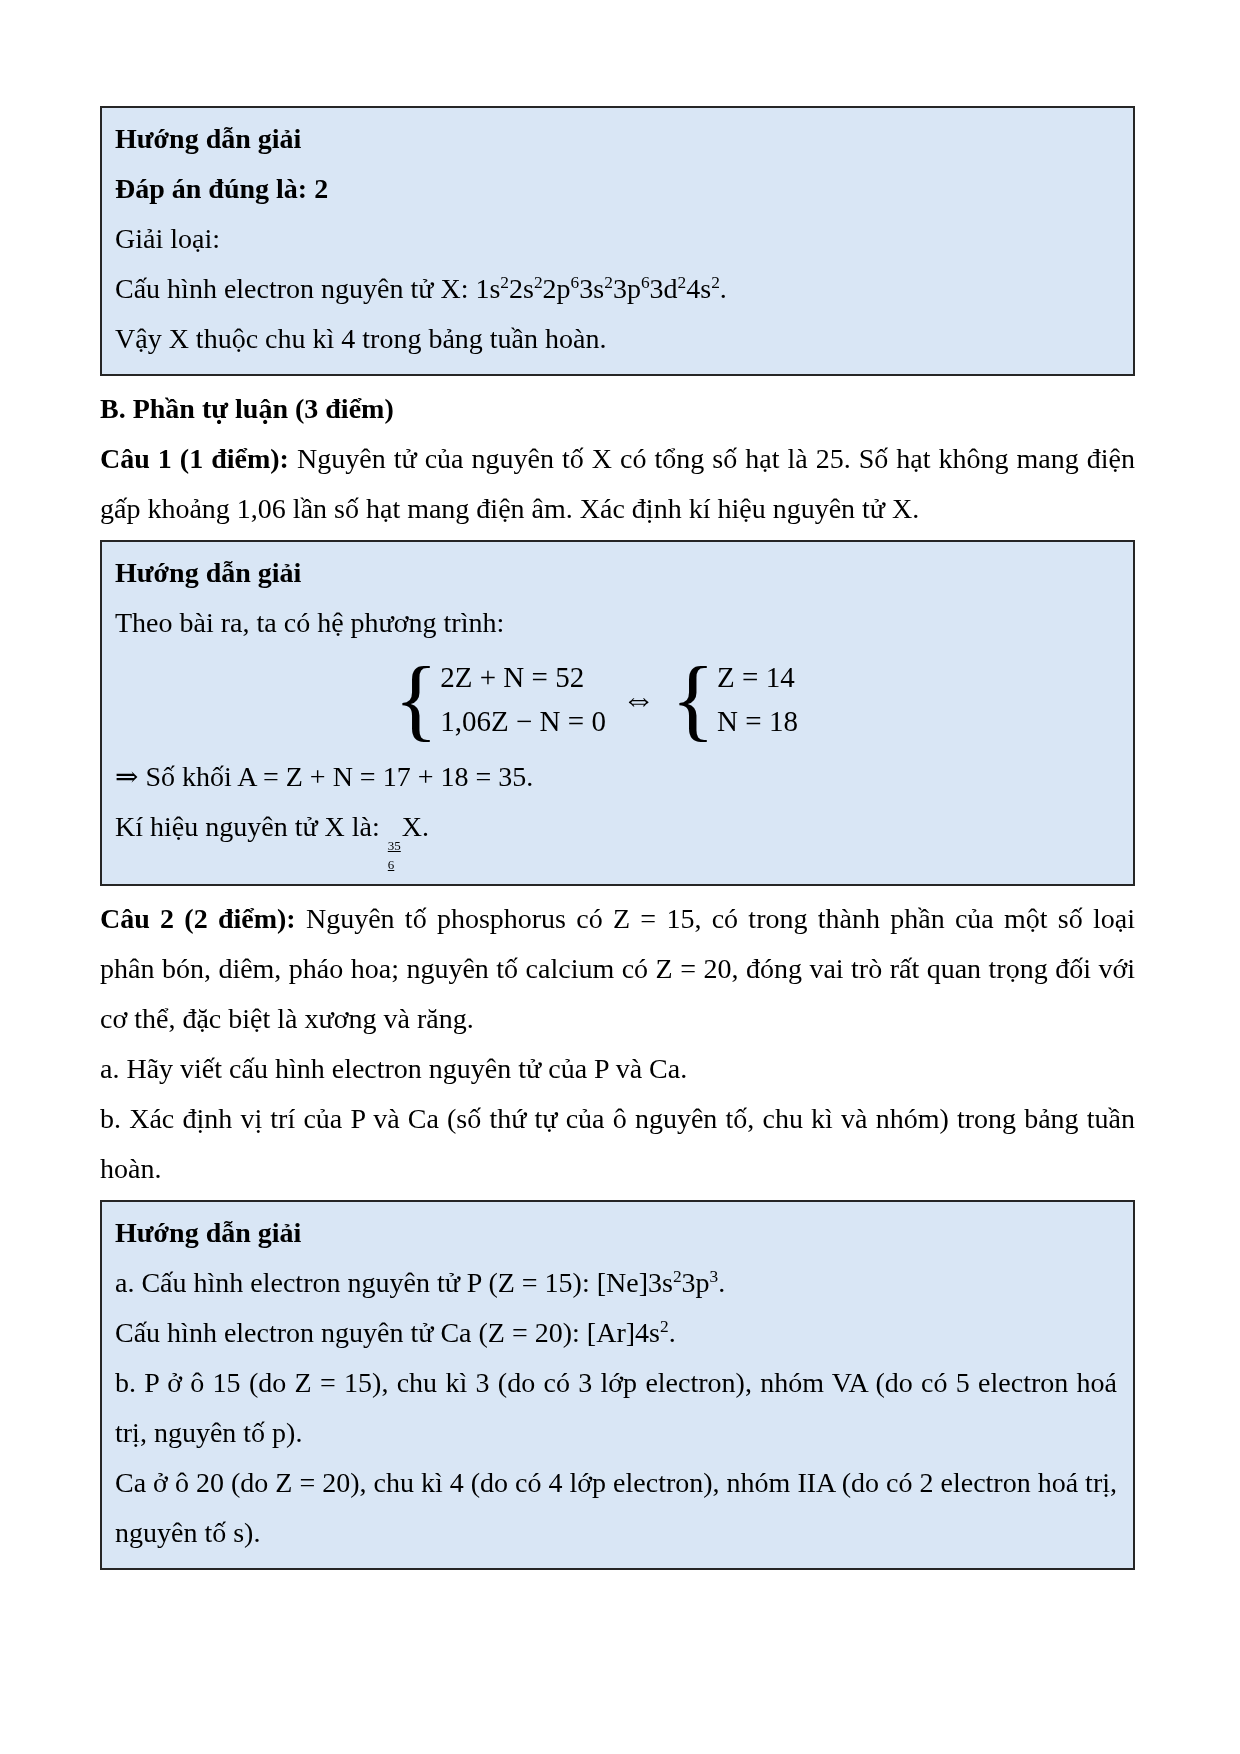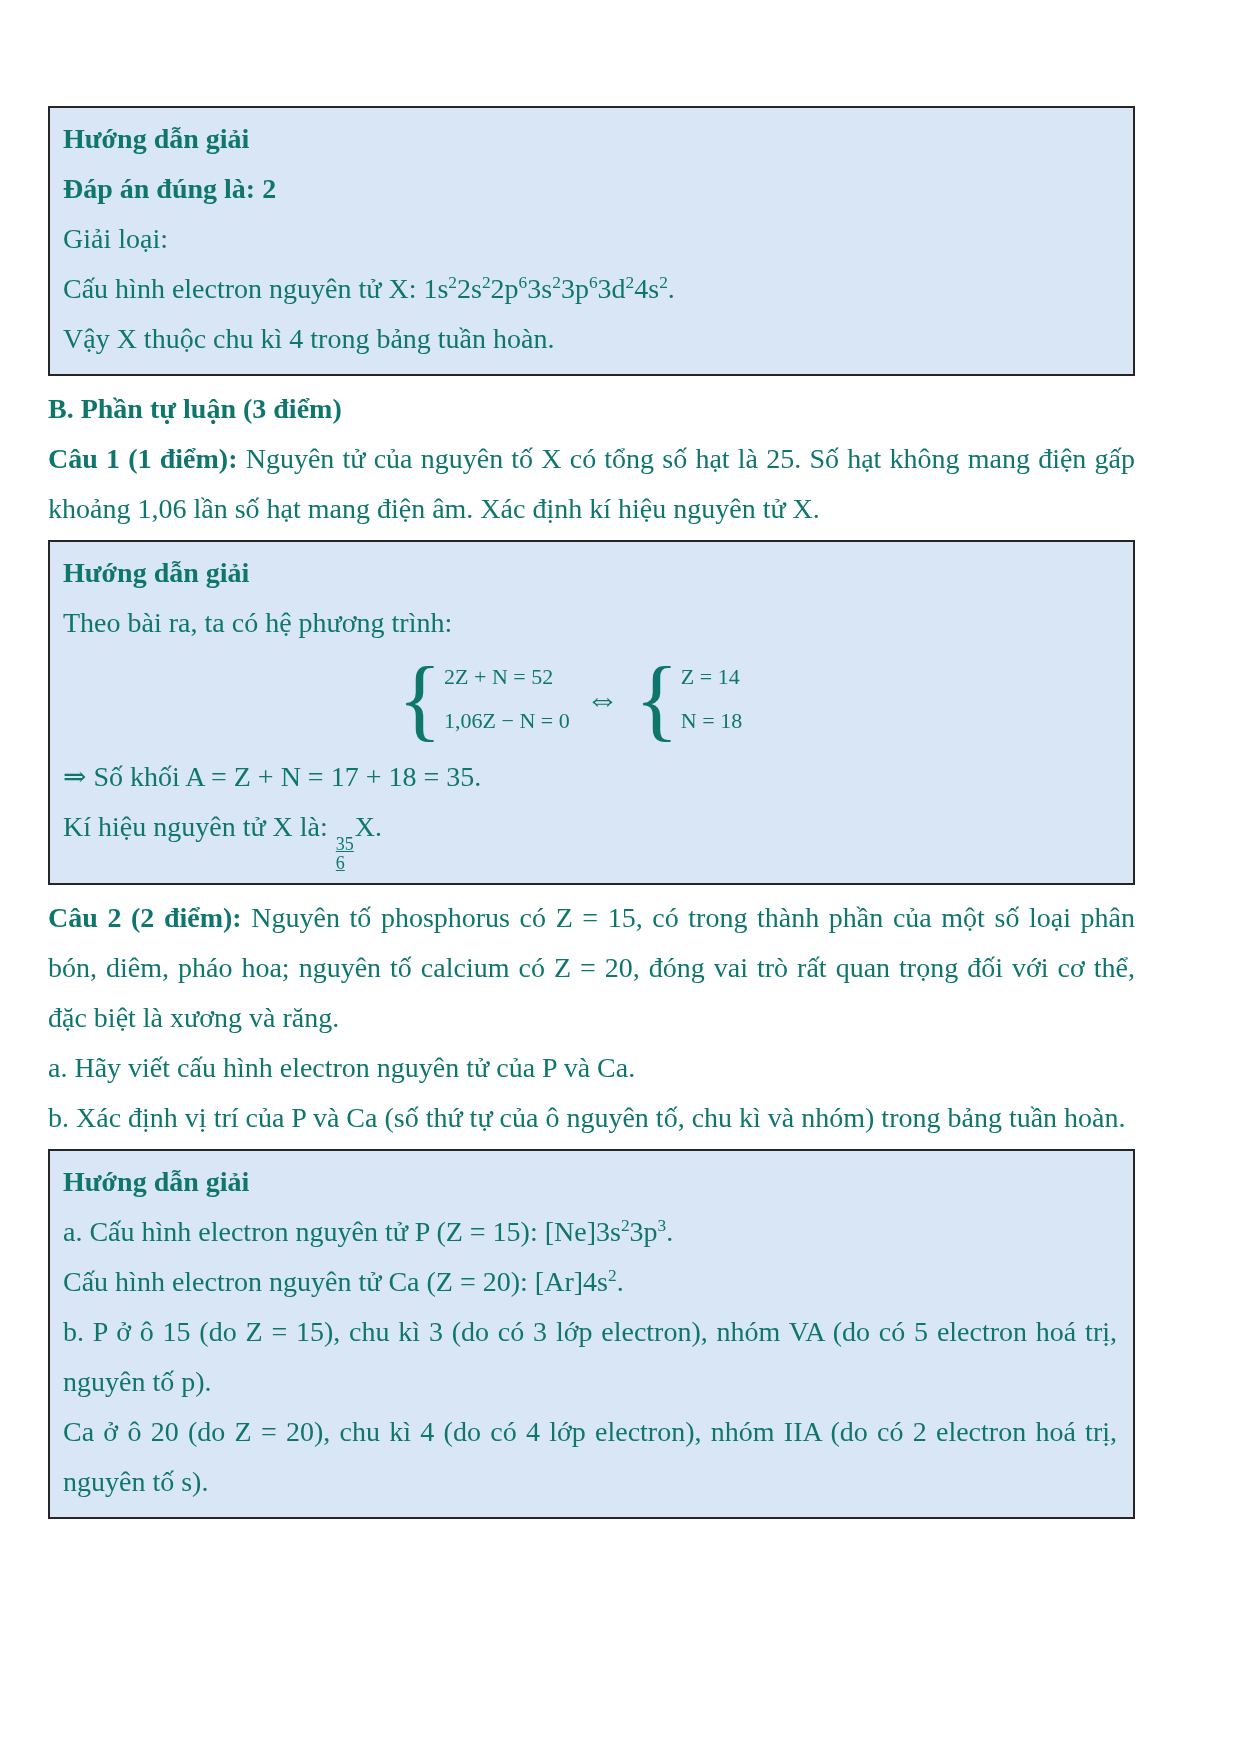--- a/index.html
+++ b/index.html
@@ -2,24 +2,24 @@
 <html lang="vi" style="--box-fill: #d9e6f5; --box-border: #262626;"><head>
 <meta charset="utf-8">
 <style>
   html,body{margin:0;padding:0;background:#ffffff;}
   .page{
     position:relative;
     width:1240px;
     height:1754px;
     box-sizing:border-box;
     background:#ffffff;
-    padding:106px 105px 0 48px;
+    padding:106px 105px 0 100px;
     font-family:"Liberation Serif","DejaVu Serif",serif;
     font-size:28px;
-    color:#0f766e;
+    color:#000000;
     overflow:hidden;
   }
   p{margin:0;line-height:50px;}
   .b{font-weight:bold;}
   .para{text-align:justify;}
   .sup{vertical-align:super;font-size:0.62em;line-height:0;}
   .box{
     background:var(--box-fill,#d9e6f5);
     border:2px solid var(--box-border,#262626);
     padding:6px 16px 10px 13px;
@@ -30,28 +30,28 @@
   .eq{
     display:flex;align-items:center;justify-content:center;
     gap:10px;margin:6px 40px 8px 0;
   }
   .sys{display:flex;align-items:center;}
   .brace{
     font-size:92px;line-height:90px;font-weight:400;
     font-family:"Liberation Serif",serif;
   }
   .sys-lines{display:flex;flex-direction:column;padding-left:2px;}
-  .sys-lines .eq-line{line-height:44px;font-size:22px;}
+  .sys-lines .eq-line{line-height:44px;font-size:29px;}
   .iff{font-size:33px;padding:0 6px;line-height:40px;}
   
   .nuclide{
     display:inline-flex;flex-direction:column;align-items:flex-start;
     vertical-align:-0.5em;line-height:1;margin:0 1px 0 8px;
   }
-  .nuc{font-size:18px;line-height:19px;text-decoration:underline;}
+  .nuc{font-size:13px;line-height:19px;text-decoration:underline;}
 </style>
 </head>
 <body>
 
 <div class="page">
 
   <section class="box">
     <p class="b">Hướng dẫn giải</p>
     <p class="b">Đáp án đúng là: 2</p>
     <p>Giải loại:</p>

